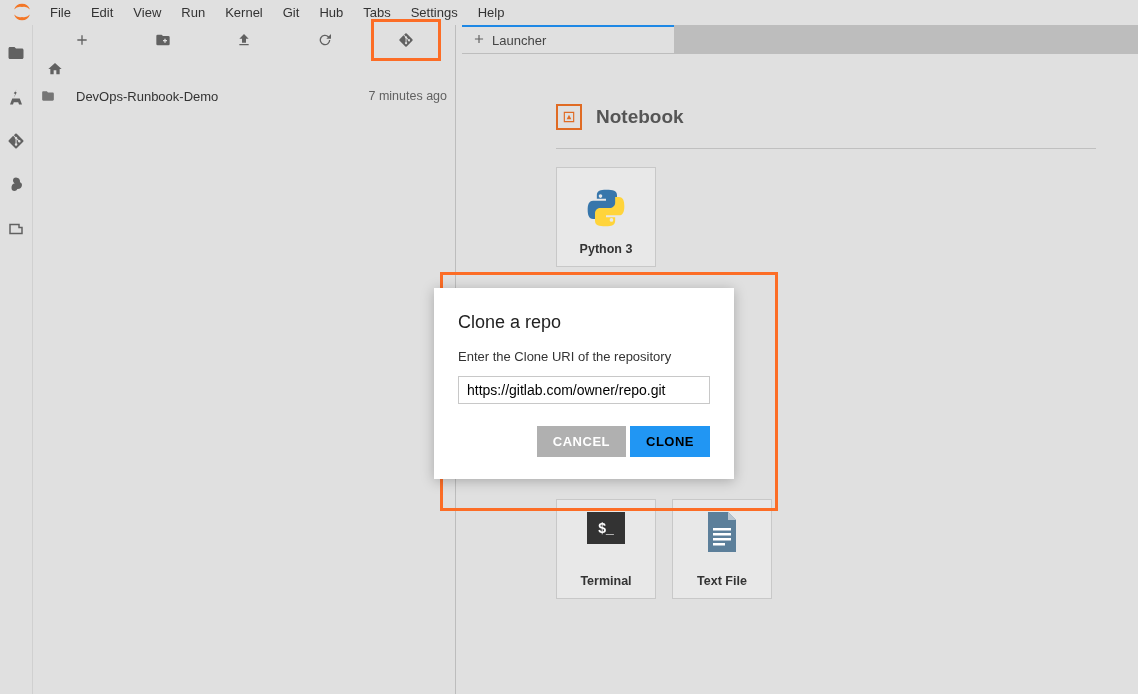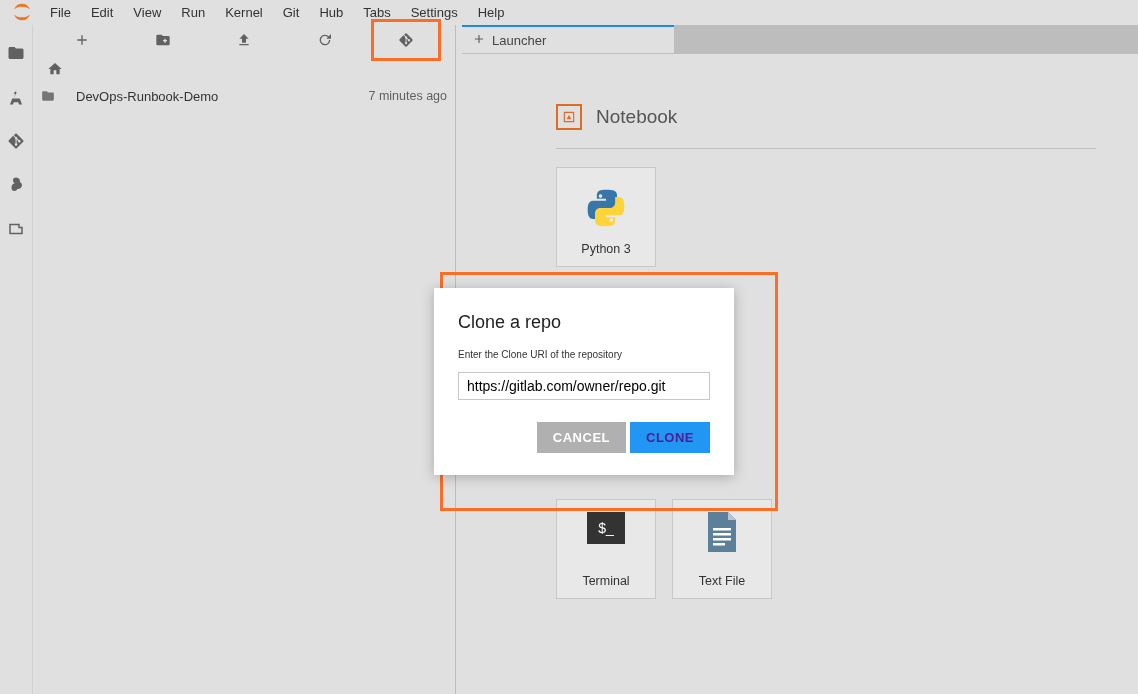--- a/index.html
+++ b/index.html
@@ -180,20 +180,21 @@
       gap: 6px;
       color: #444;
     }
     .launcher-body {
       flex: 1;
       padding: 50px 0 0 100px;
       background: #e0e0e0;
     }
     .section {
       margin-bottom: 60px;
+      font-weight: bold;
     }
     .section-title {
       display: flex;
       align-items: center;
       gap: 14px;
       font-size: 19px;
       color: #555;
       padding-bottom: 18px;
       border-bottom: 1px solid #c0c0c0;
       width: 540px;
@@ -252,21 +253,21 @@
       box-shadow: 0 2px 12px rgba(0,0,0,.25);
       padding: 24px 24px 22px 24px;
       pointer-events: auto;
     }
     .dialog-title {
       font-size: 18px;
       margin-bottom: 16px;
       color: #222;
     }
     .dialog-label {
-      font-size: 10px;
+      font-size: 13px;
       color: #333;
       margin-bottom: 12px;
     }
     .dialog-input {
       width: 252px;
       height: 28px;
       border: 1px solid #c8c8c8;
       padding: 2px 8px;
       font-size: 14px;
       margin-bottom: 22px;
@@ -283,21 +284,21 @@
       font-weight: 600;
       cursor: pointer;
       letter-spacing: 0.5px;
     }
     .btn-cancel {
       background: #b0b0b0;
       color: #fff;
     }
     .btn-primary {
       background: #2196f3;
-      color: #4c1d95;
+      color: #000000;
     }
     .sort-caret {
       font-size: 9px;
     }
     .folder-icon-sm {
       width:14px;
       height:14px;
       color:#757575;
     }
     .terminal-box {

